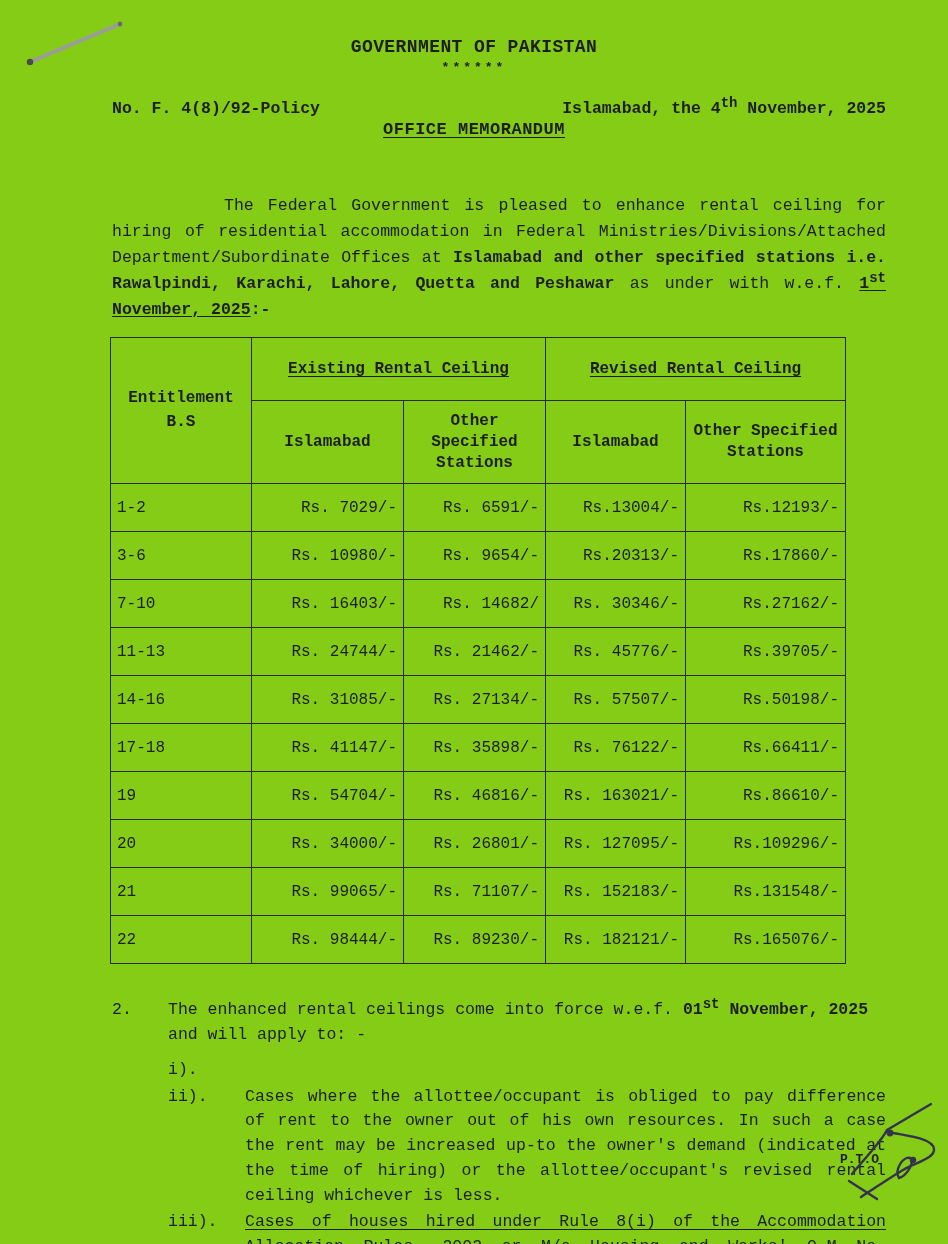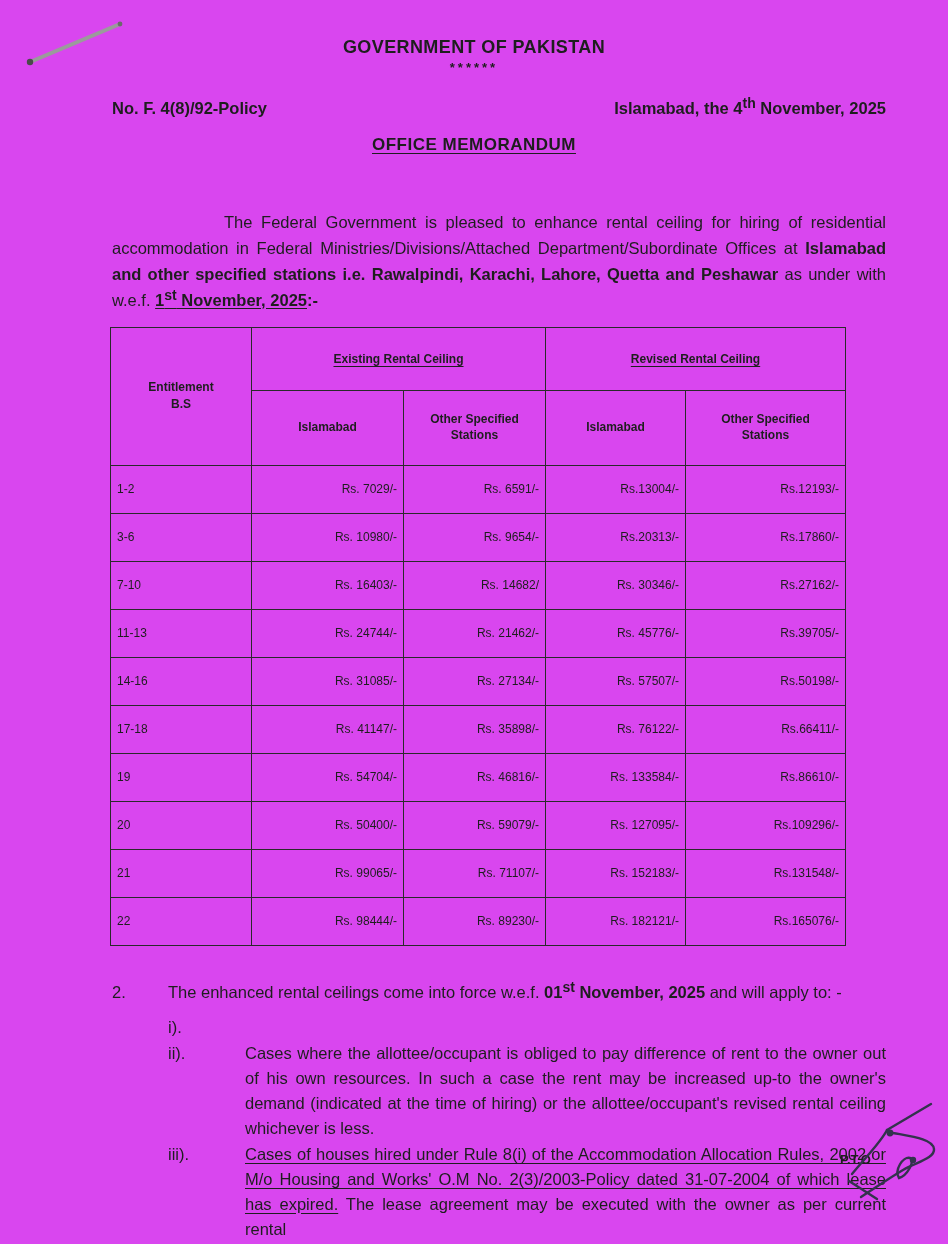--- a/index.html
+++ b/index.html
@@ -1,46 +1,46 @@
 <!DOCTYPE html>
 <html><head>
 <meta charset="utf-8">
 <style>
   html,body{margin:0;padding:0;background:#e8e8e8;}
   .page{
     position:relative;
     width:948px;height:1244px;
     margin:0 auto;
-    background:#d946ef;
-    font-family:Liberation Sans, sans-serif;
+    background:#84cc16;
+    font-family:Liberation Mono, monospace;
     color:#1e1e1e;
     overflow:hidden;
   }
   .pen-mark{position:absolute;left:22px;top:12px;width:110px;height:60px;}
   .doc-header{text-align:center;padding-top:36px;line-height:1.28;}
   .gov-line{font-size:18px;font-weight:bold;letter-spacing:.4px;}
   .ministry-line{font-size:18px;font-weight:bold;letter-spacing:.4px;}
   .stars{font-size:13px;font-weight:bold;letter-spacing:3px;margin-top:1px;}
   .ref-row{display:flex;justify-content:space-between;align-items:flex-end;
     margin:22px 62px 0 112px;font-weight:bold;font-size:16.5px;}
   sup{font-size:14px;vertical-align:super;line-height:0;}
-  .memo-title{text-align:center;margin-top:17px;font-weight:bold;font-size:17px;
+  .memo-title{text-align:center;margin-top:2px;font-weight:bold;font-size:17px;
     text-decoration:underline;text-underline-offset:3px;letter-spacing:.5px;}
   .subject-block{display:flex;margin:30px 62px 0 112px;}
   .subject-label{font-weight:bold;font-size:16px;width:110px;flex:none;}
   .subject-text{font-weight:bold;font-size:16px;line-height:1.5;}
   .subject-line{text-decoration:underline;text-underline-offset:3.5px;
     text-decoration-thickness:1.5px;}
   .jline{text-align:justify;text-align-last:justify;}
   .para1{margin:24px 62px 0 112px;font-size:16.5px;line-height:1.58;
     text-align:justify;text-indent:112px;}
   .para1 .bold{font-weight:bold;}
   .para1 .date{font-weight:bold;text-decoration:underline;text-underline-offset:2px;}
   table.ceiling{border-collapse:collapse;margin:14px 0 0 110px;table-layout:fixed;}
-  table.ceiling td,table.ceiling th{border:1.8px solid #2a2a2a;font-size:12px;
+  table.ceiling td,table.ceiling th{border:1.8px solid #2a2a2a;font-size:16px;
     padding:10px 6px;background:transparent;}
   th.group-head{font-weight:bold;text-decoration:underline;text-underline-offset:3px;
     font-size:16.5px;height:42px;text-align:center;}
   th.entitlement{font-weight:bold;font-size:16.5px;text-align:center;line-height:1.45;width:128px;}
   th.sub-head{font-weight:bold;font-size:16px;text-align:center;height:54px;line-height:1.3;}
   td.bs-cell{height:27px;text-align:left;padding-left:7px;font-size:16px;}
   td.val-cell{text-align:right;padding-left:9px;font-size:16px;}
   .col-exist-isl{width:152px;}
   .col-exist-oth{width:142px;}
   .col-rev-isl{width:140px;}
@@ -154,27 +154,27 @@
       <td class="bs-cell">17-18</td>
       <td class="val-cell">Rs. 41147/-</td>
       <td class="val-cell">Rs. 35898/-</td>
       <td class="val-cell">Rs. 76122/-</td>
       <td class="val-cell">Rs.66411/-</td>
     </tr>
     <tr>
       <td class="bs-cell">19</td>
       <td class="val-cell">Rs. 54704/-</td>
       <td class="val-cell">Rs. 46816/-</td>
-      <td class="val-cell">Rs. 133584/-</td>
+      <td class="val-cell">Rs. 163021/-</td>
       <td class="val-cell">Rs.86610/-</td>
     </tr>
     <tr>
       <td class="bs-cell">20</td>
-      <td class="val-cell">Rs. 50400/-</td>
-      <td class="val-cell">Rs. 59079/-</td>
+      <td class="val-cell">Rs. 34000/-</td>
+      <td class="val-cell">Rs. 26801/-</td>
       <td class="val-cell">Rs. 127095/-</td>
       <td class="val-cell">Rs.109296/-</td>
     </tr>
     <tr>
       <td class="bs-cell">21</td>
       <td class="val-cell">Rs. 99065/-</td>
       <td class="val-cell">Rs. 71107/-</td>
       <td class="val-cell">Rs. 152183/-</td>
       <td class="val-cell">Rs.131548/-</td>
     </tr>

